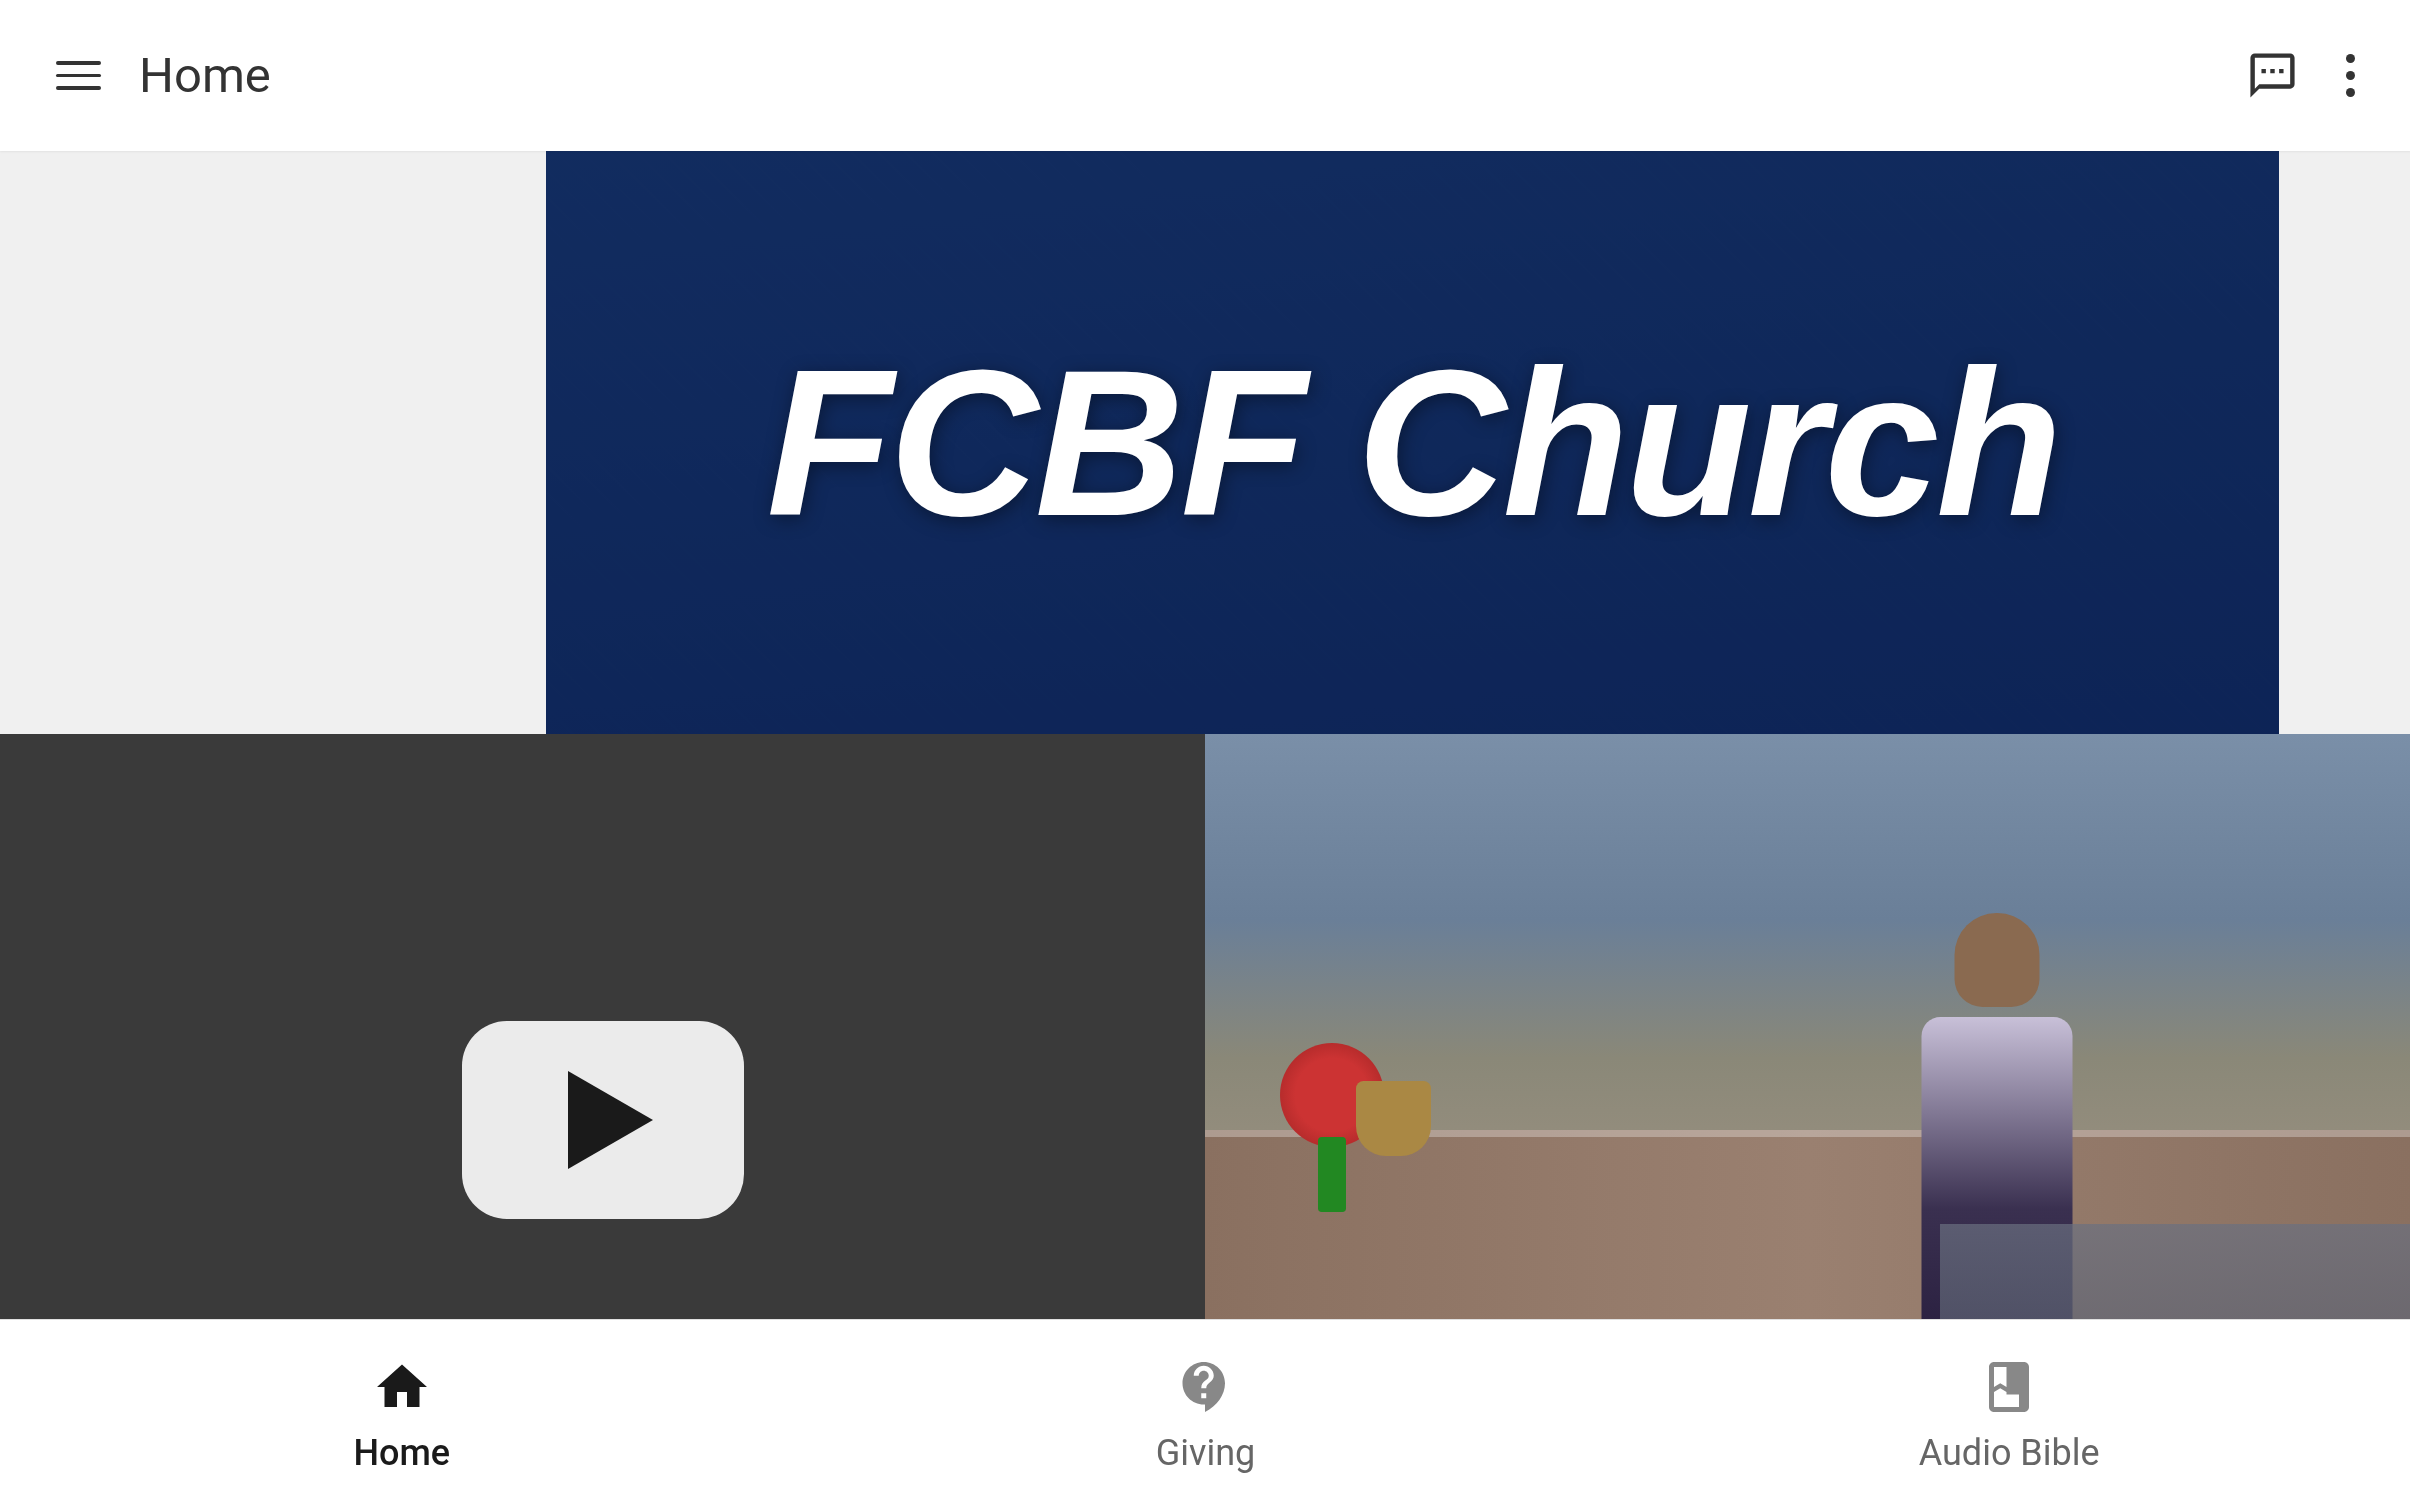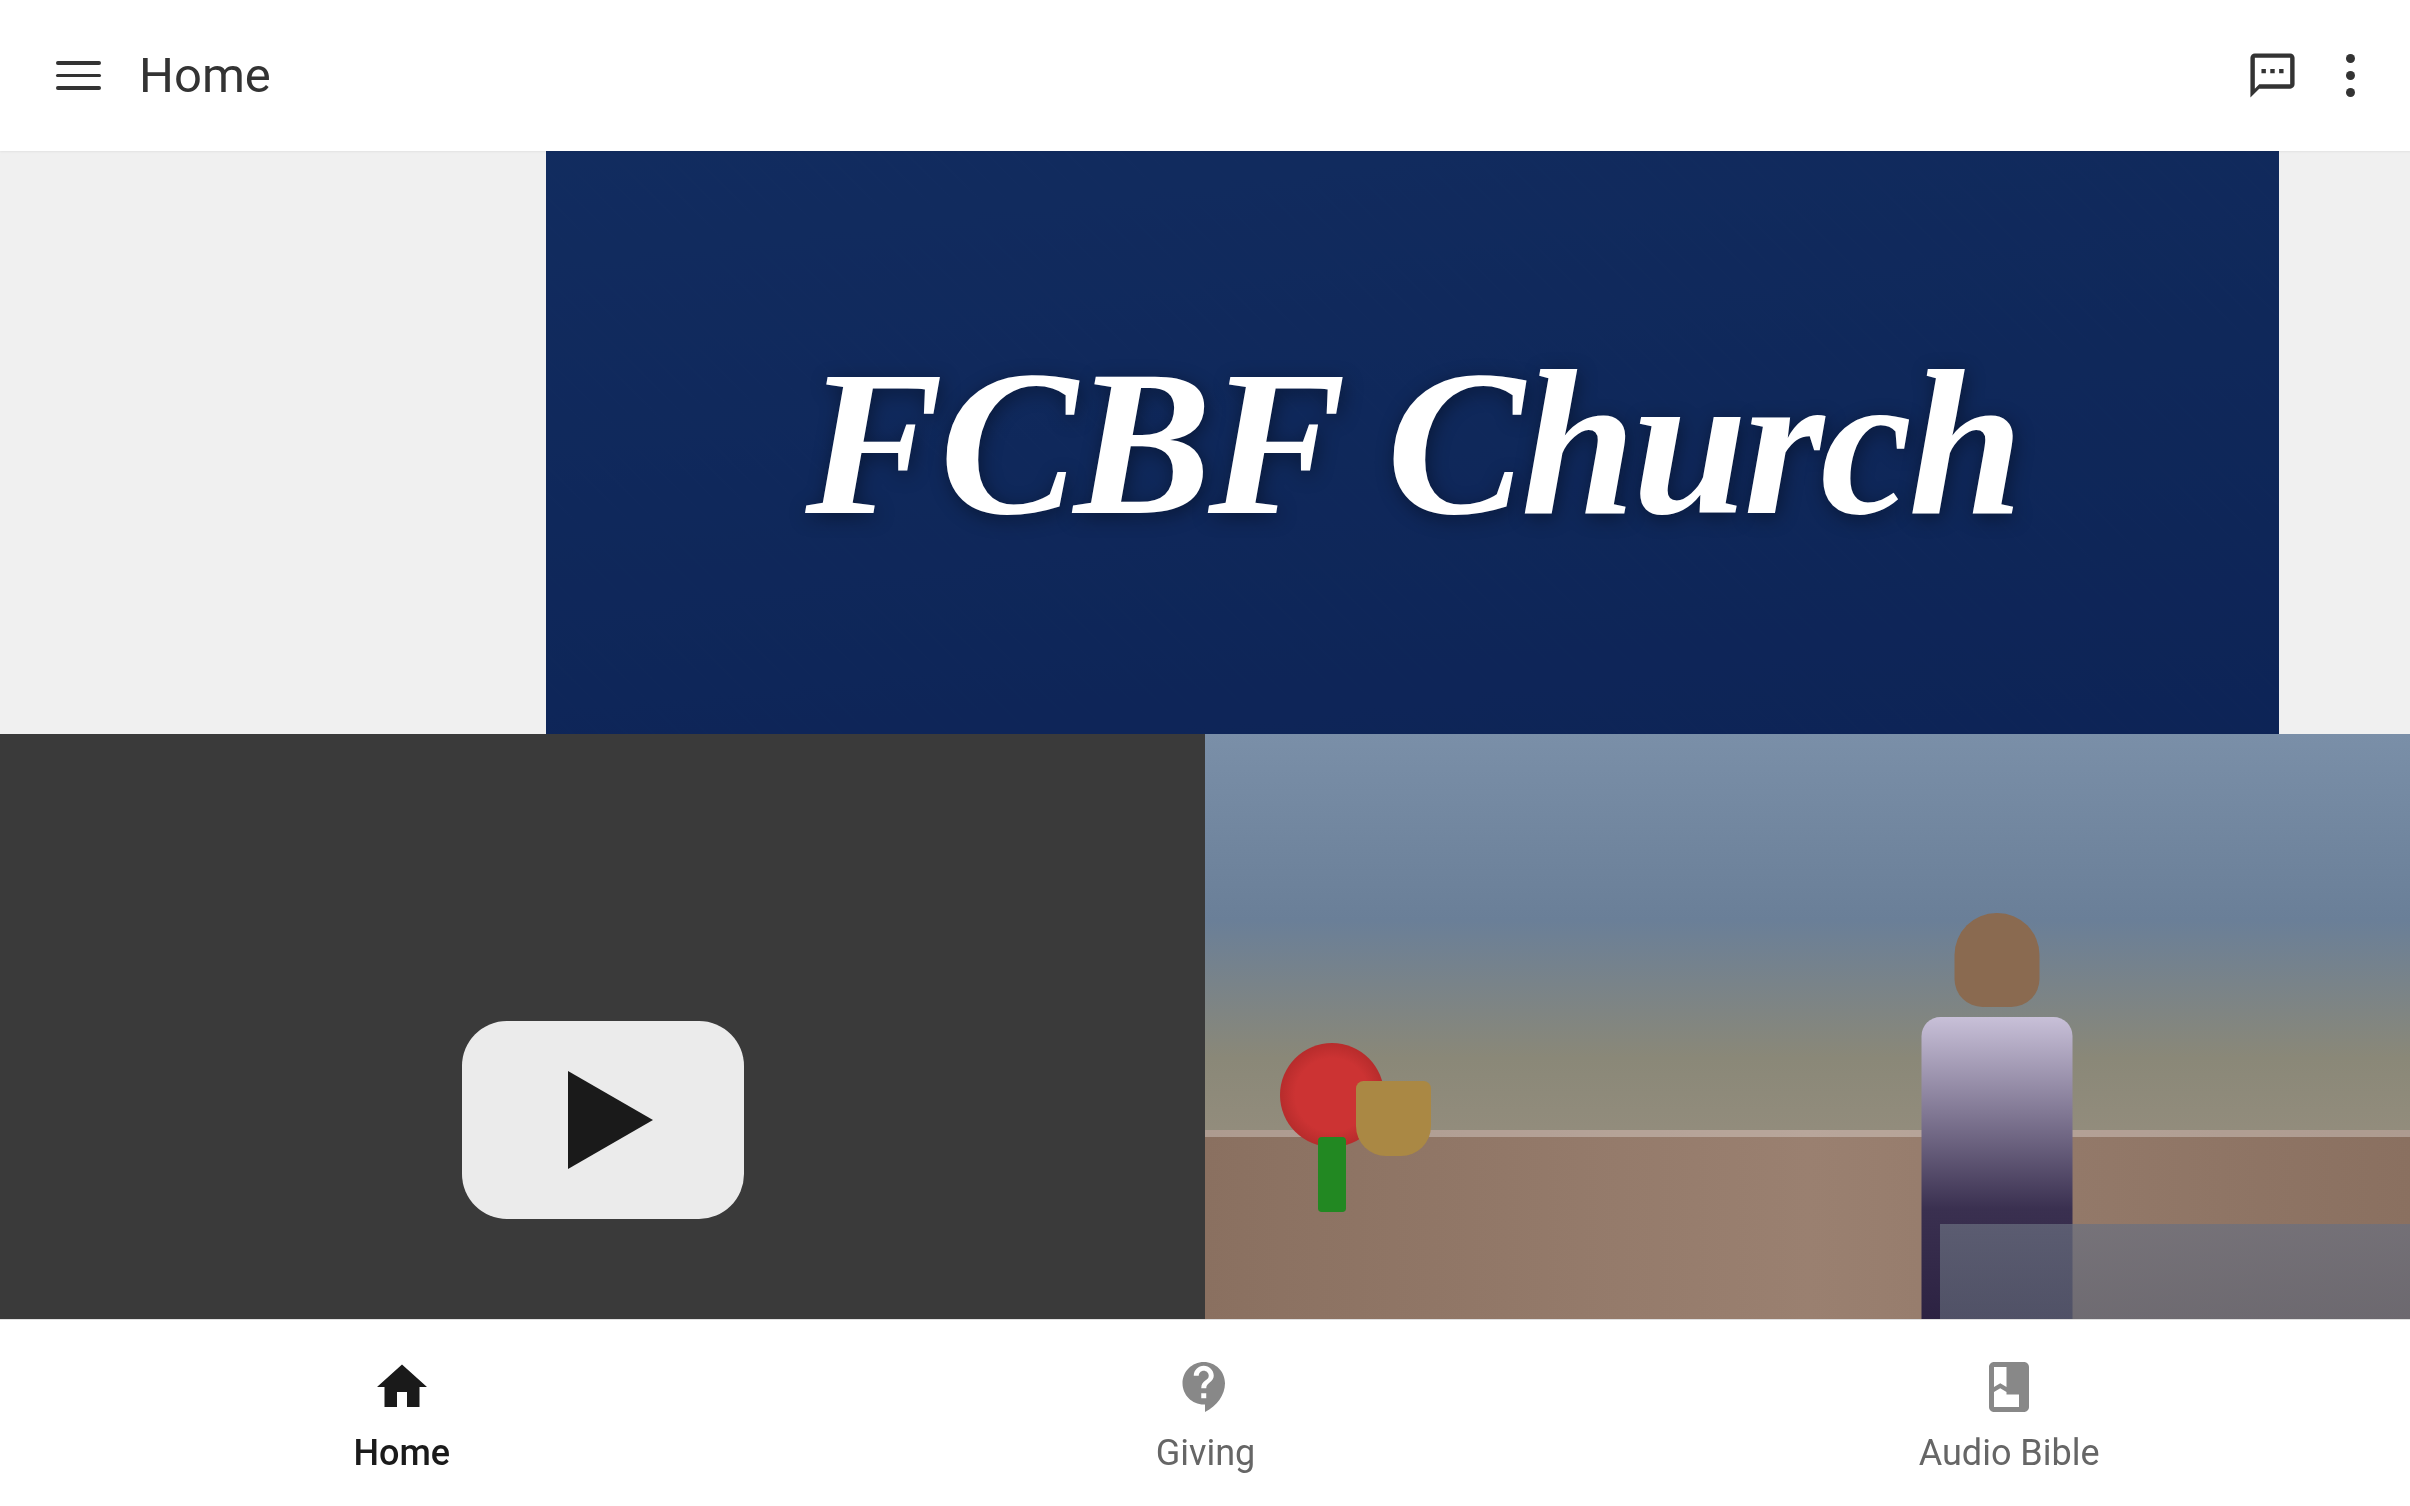--- a/index.html
+++ b/index.html
@@ -137,21 +137,21 @@
           rgba(255,255,255,0.02) 0px, 
           rgba(255,255,255,0.02) 1.9px, 
           transparent 1.9px, 
           transparent 19px);
     }
 
     .hero-church-title {
       font-size: 207px;
       font-weight: 700;
       color: #ffffff;
-      font-family: Liberation Serif, serif;
+      font-family: Liberation Sans, sans-serif;
       font-style: italic;
       letter-spacing: -3.8px;
       text-shadow: 1.9px 3.8px 19px rgba(0,0,0,0.4);
       line-height: 1;
       z-index: 1;
     }
 
     .hero-tagline {
       font-size: 49px;
       color: rgba(255,255,255,0.9);

